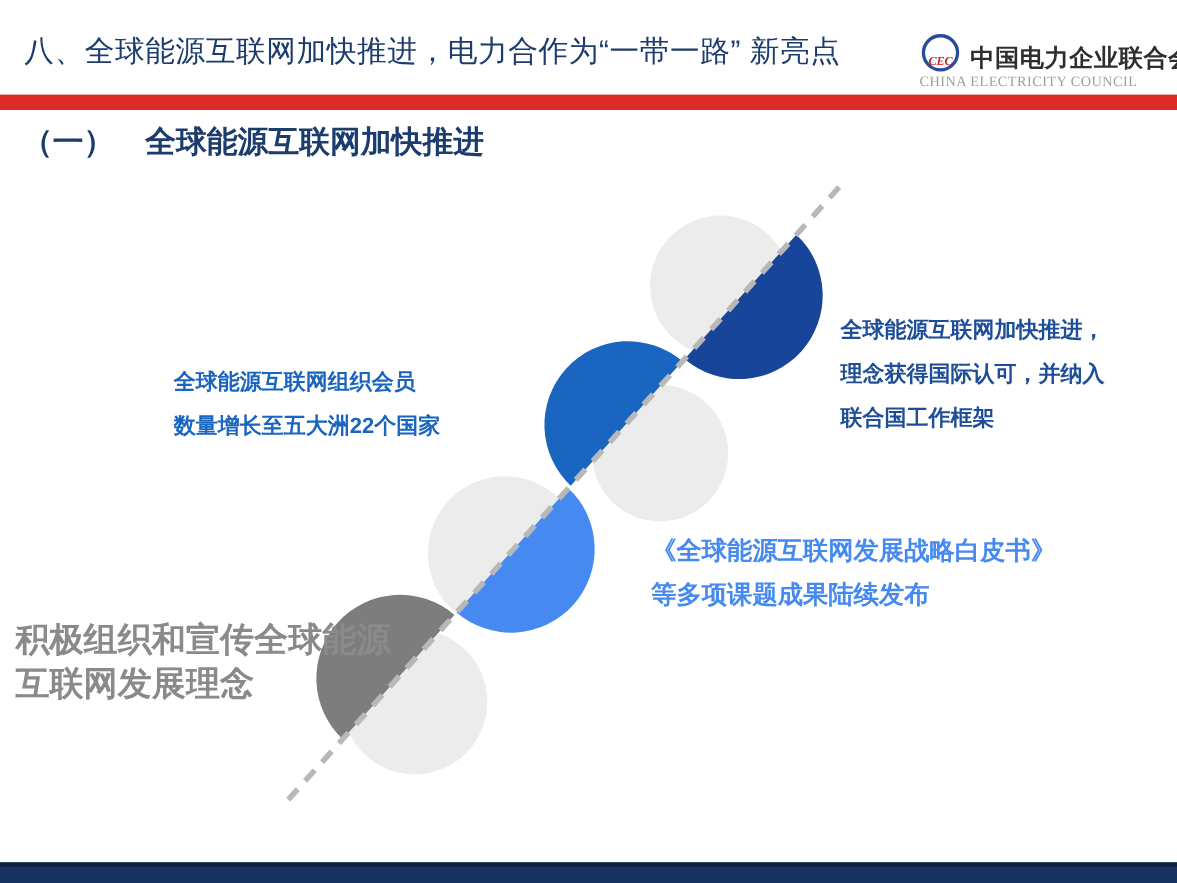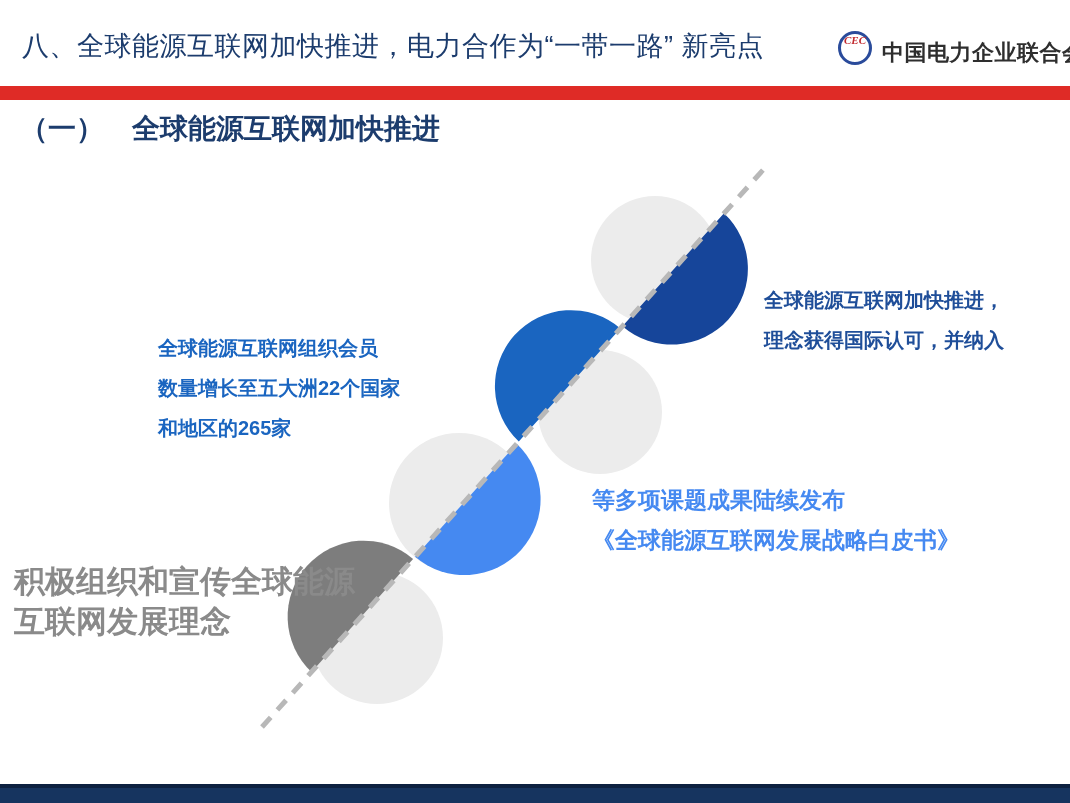--- a/index.html
+++ b/index.html
@@ -11,21 +11,21 @@
   
   .slide-title{
     position:absolute;left:22px;top:28px;width:800px;
     font-size:27px;font-weight:normal;color:#1c3c6d;letter-spacing:0.5px;
     white-space:nowrap;
   }
   .logo{position:absolute;left:836px;top:22px;width:226px;height:60px;}
   .logo-emblem{
     position:absolute;left:2px;top:9px;width:28px;height:28px;
     border:3px solid #2a4b9b;border-radius:50%;background:#ffffff;
-    display:flex;align-items:flex-start;justify-content:center;
+    display:flex;align-items:flex-end;justify-content:center;
   }
   .logo-emblem span{
     font-family:"Liberation Serif","DejaVu Serif",serif;
     font-style:italic;font-weight:bold;font-size:11px;color:#c0272d;
   }
   .logo-zh{
     position:absolute;left:46px;top:16px;
     font-size:22px;font-weight:bold;color:#2e2e2e;white-space:nowrap;letter-spacing:0.5px;
   }
   .logo-en{
@@ -57,20 +57,21 @@
 </head>
 <body>
 
 <div class="slide-title">八、全球能源互联网加快推进，电力合作为“一带一路” 新亮点</div>
 
 <div class="logo">
   <div class="logo-emblem">
     <span>CEC</span>
   </div>
   <div class="logo-zh">中国电力企业联合会</div>
+  <div class="logo-en">CHINA ELECTRICITY COUNCIL</div>
 </div>
 
 <div class="red-bar"></div>
 
 <div class="section-heading">（一）　全球能源互联网加快推进</div>
 
 <svg class="diagram-svg" viewBox="0 0 1070 803" aria-hidden="true">
 
   <circle cx="655" cy="260" r="64" fill="#ececec"></circle>
   <circle cx="600" cy="412" r="62" fill="#ececec"></circle>
@@ -81,31 +82,31 @@
   <path d="M 415.1 556.8 A 76 76 0 0 0 516.7 443.8 Z" fill="#4589f1"></path>
   <path d="M 518.8 441.5 A 76 76 0 0 1 620.4 328.5 Z" fill="#1a65c0"></path>
   <path d="M 622.4 326.3 A 76 76 0 0 0 724.0 213.3 Z" fill="#16459a"></path>
 
   <line x1="262" y1="727" x2="763" y2="170" stroke="#b8b8b8" stroke-width="5" stroke-dasharray="13 10"></line>
 </svg>
 
 <div class="note note-un">
   <div>全球能源互联网加快推进，</div>
   <div>理念获得国际认可，并纳入</div>
+  <div>联合国工作框架</div>
 </div>
 
 <div class="note note-members">
   <div>全球能源互联网组织会员</div>
   <div>数量增长至五大洲22个国家</div>
-  <div>和地区的265家</div>
 </div>
 
 <div class="note note-whitepaper">
+  <div>《全球能源互联网发展战略白皮书》</div>
   <div>等多项课题成果陆续发布</div>
-  <div>《全球能源互联网发展战略白皮书》</div>
 </div>
 
 <div class="note note-promote">
   <div>积极组织和宣传全球能源</div>
   <div>互联网发展理念</div>
 </div>
 
 <div class="footer-bar"></div>
 
 </body></html>

